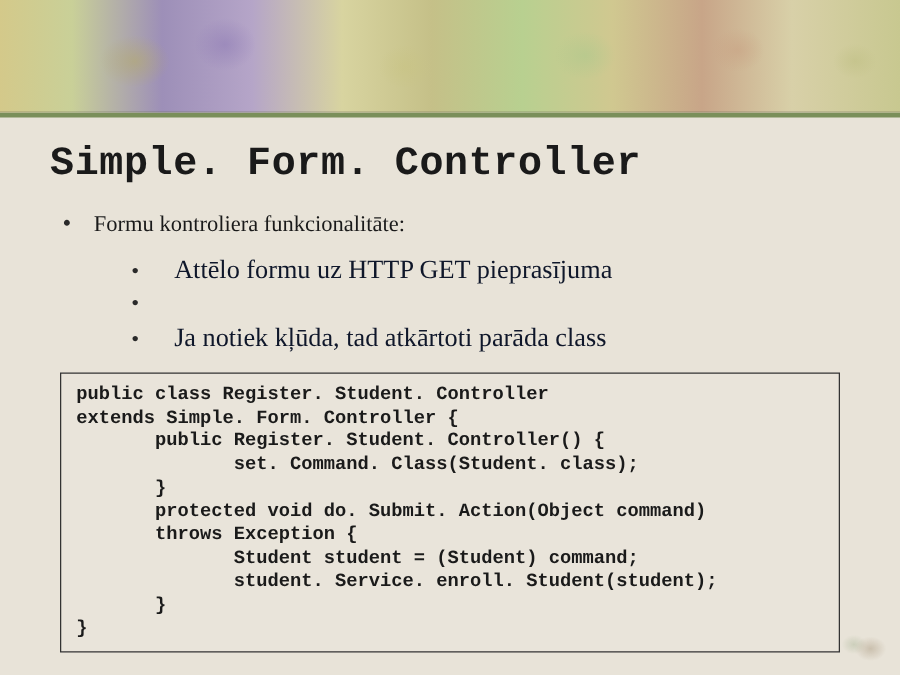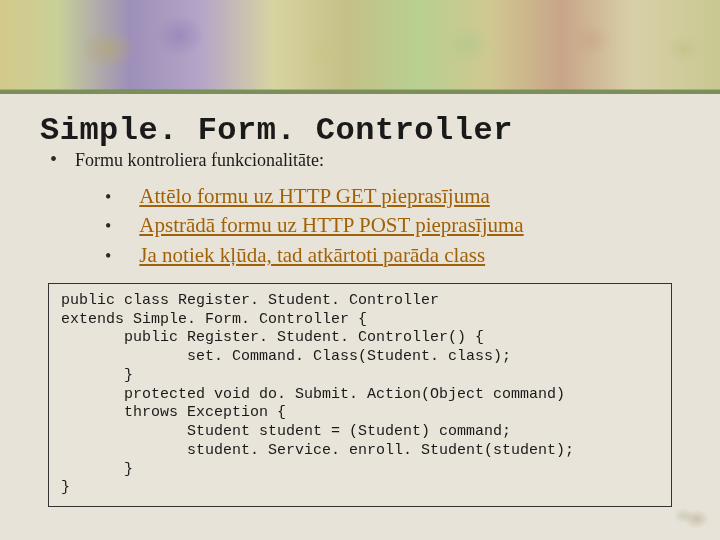--- a/index.html
+++ b/index.html
@@ -39,20 +39,21 @@
     margin: 0 0 0 0;
   }
   .content {
     padding: 18px 40px 20px 40px;
   }
   h1 {
     font-family: 'Courier New', Courier, monospace;
     font-weight: bold;
     font-size: 32px;
     color: #1a1a1a;
+    margin-bottom: 20px;
     letter-spacing: 0.5px;
   }
   .main-bullet {
     display: flex;
     align-items: baseline;
     margin-bottom: 12px;
     margin-left: 10px;
   }
   .main-bullet .dot {
     font-size: 20px;
@@ -74,35 +75,34 @@
     margin-bottom: 2px;
   }
   .sub-bullet .dot {
     font-size: 18px;
     color: #2a2a2a;
     margin-right: 28px;
     line-height: 1.3;
   }
   .sub-bullet .text {
     font-size: 21px;
-    color: #a16207;
+    color: #0f172a;
     line-height: 1.3;
-    text-decoration: underline;
   }
   .code-box {
     border: 1.5px solid #333;
     background: rgba(255,255,255,0.05);
     margin: 6px 8px 0 8px;
     padding: 8px 12px 8px 12px;
     font-family: 'Courier New', Courier, monospace;
     font-size: 15px;
     line-height: 1.25;
     color: #1a1a1a;
     white-space: pre;
-    font-weight: normal;
+    font-weight: bold;
   }
   .corner-deco {
     position: absolute;
     bottom: 4px;
     right: 6px;
     width: 50px;
     height: 40px;
     opacity: 0.6;
   }
   .corner-deco::before {
@@ -132,21 +132,20 @@
     <span class="text">Formu kontroliera funkcionalitāte:</span>
   </div>
 
   <div class="sub-list">
     <div class="sub-bullet">
       <span class="dot">•</span>
       <span class="text">Attēlo formu uz HTTP GET pieprasījuma</span>
     </div>
     <div class="sub-bullet">
       <span class="dot">•</span>
-      <span class="text">Apstrādā formu uz HTTP POST pieprasījuma</span>
     </div>
     <div class="sub-bullet">
       <span class="dot">•</span>
       <span class="text">Ja notiek kļūda, tad atkārtoti parāda class</span>
     </div>
   </div>
 
   <div class="code-box">public class Register. Student. Controller
 extends Simple. Form. Controller {
        public Register. Student. Controller() {

